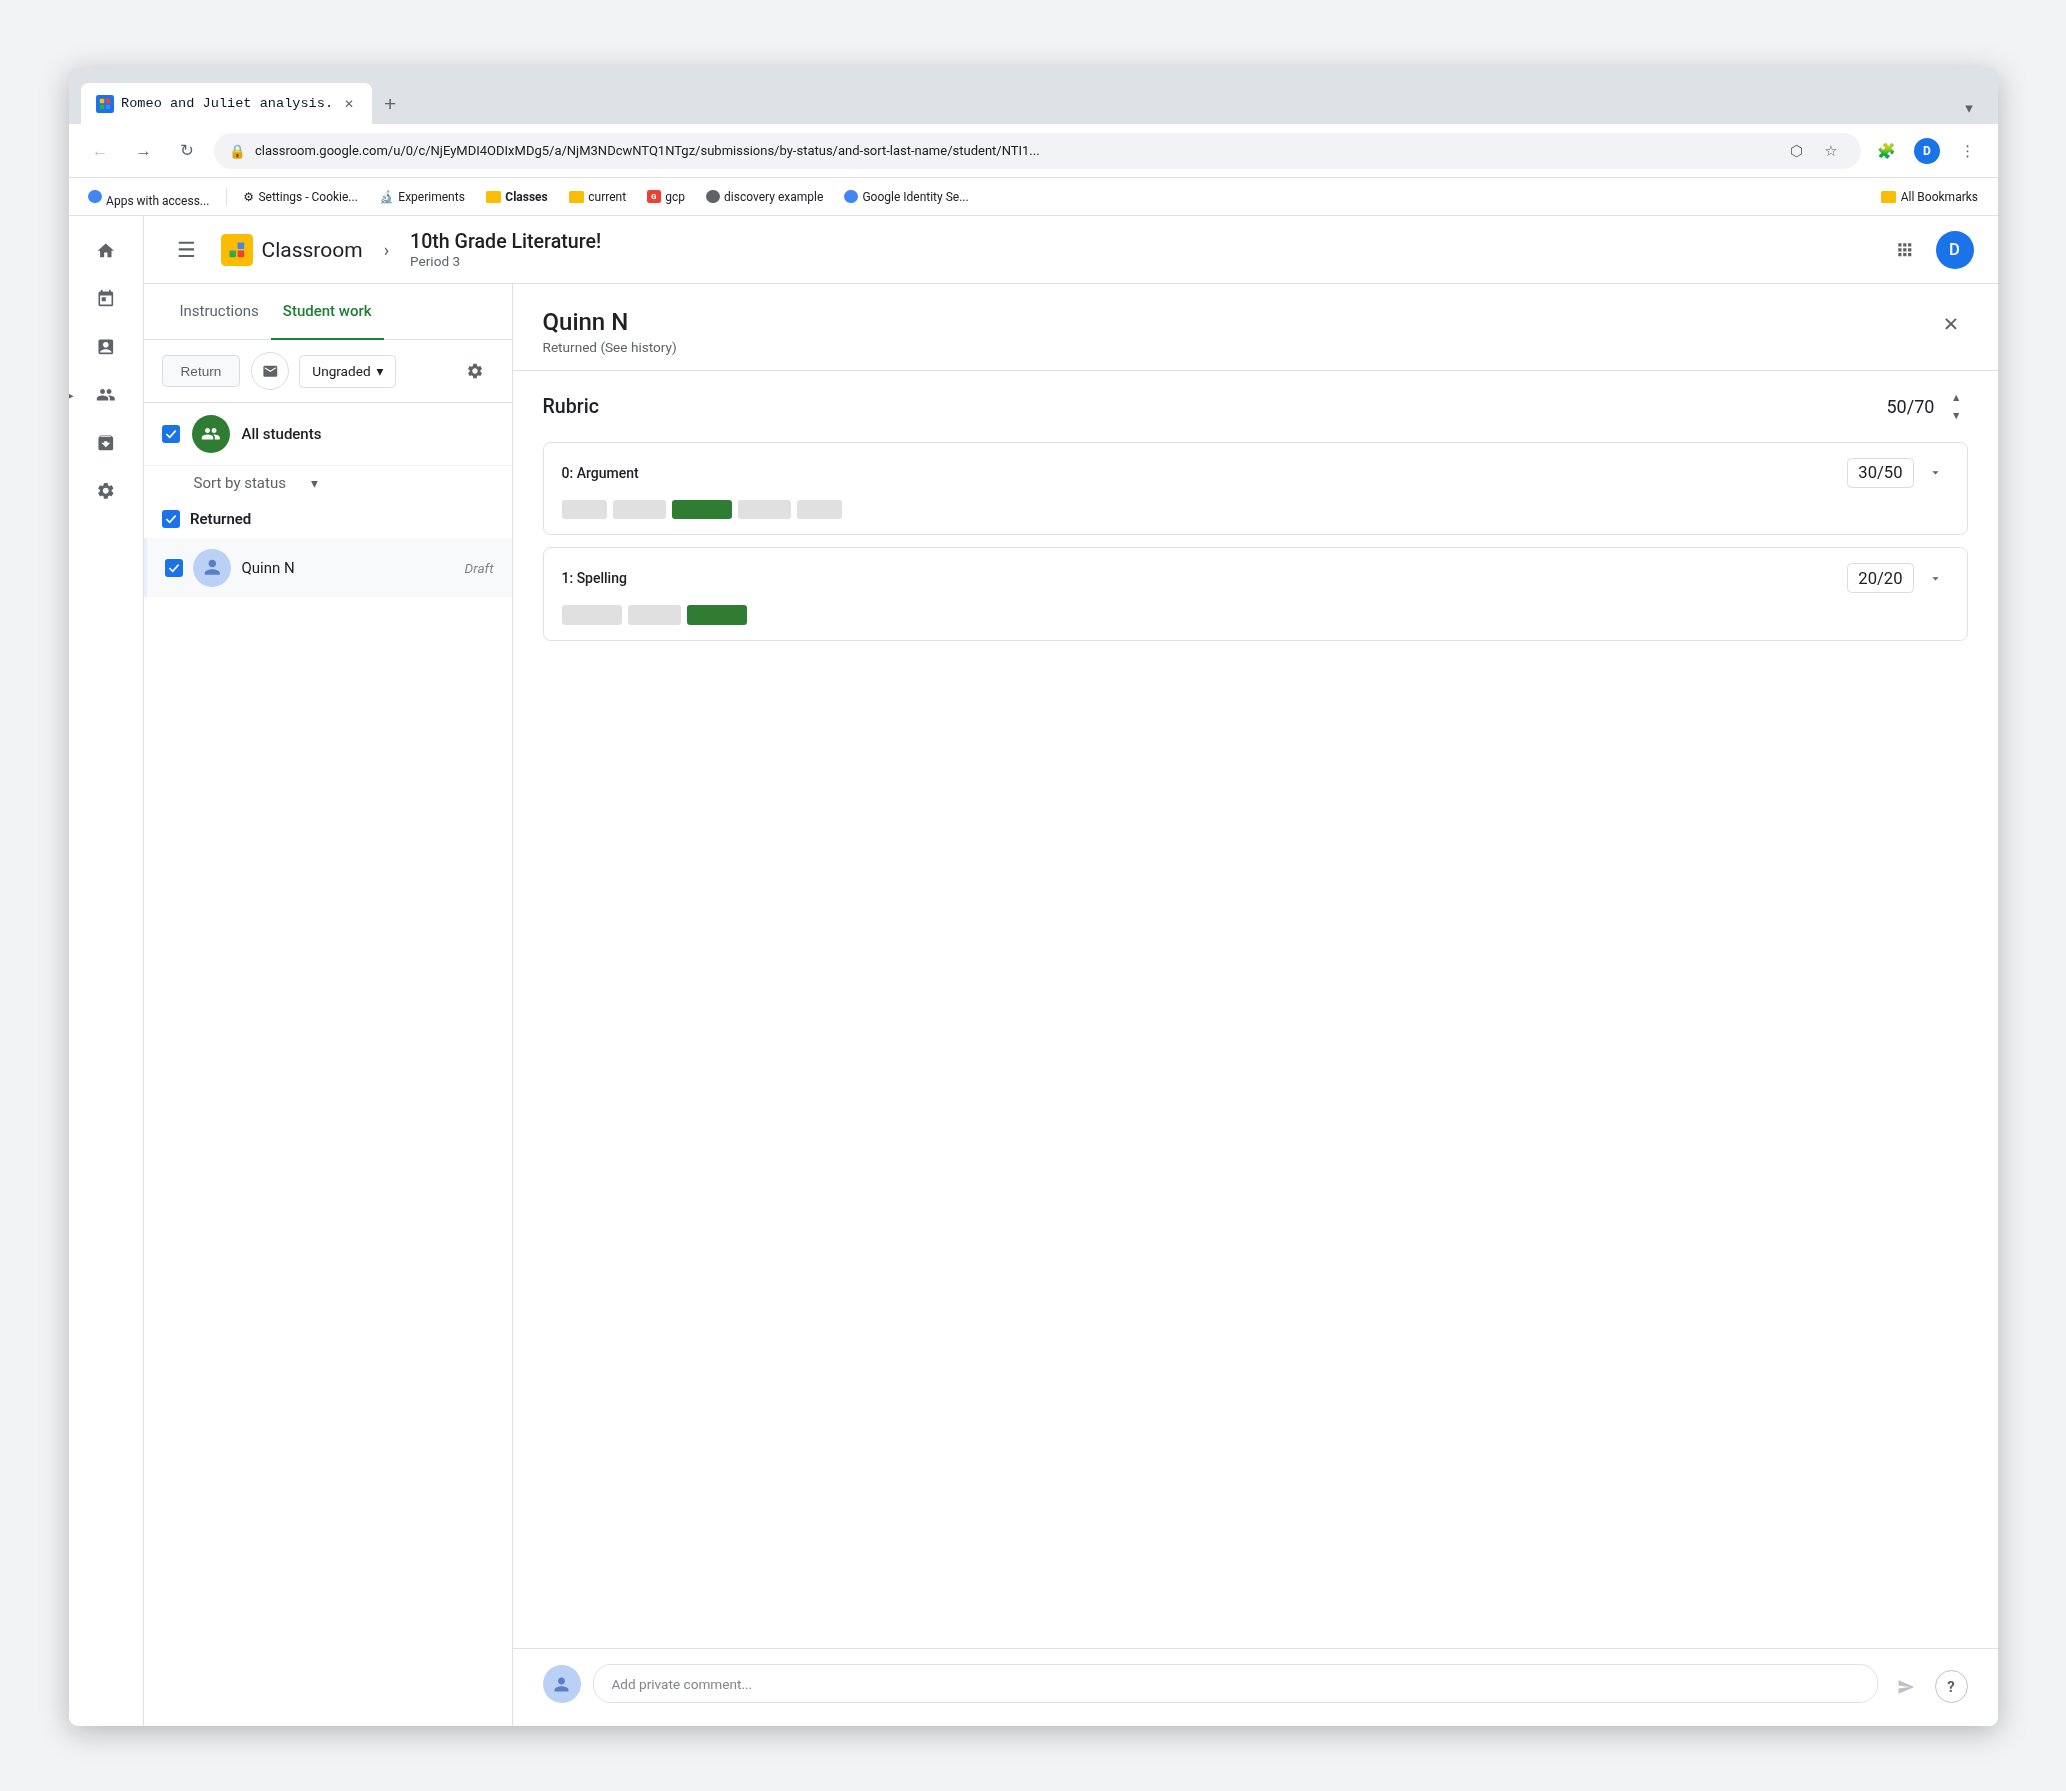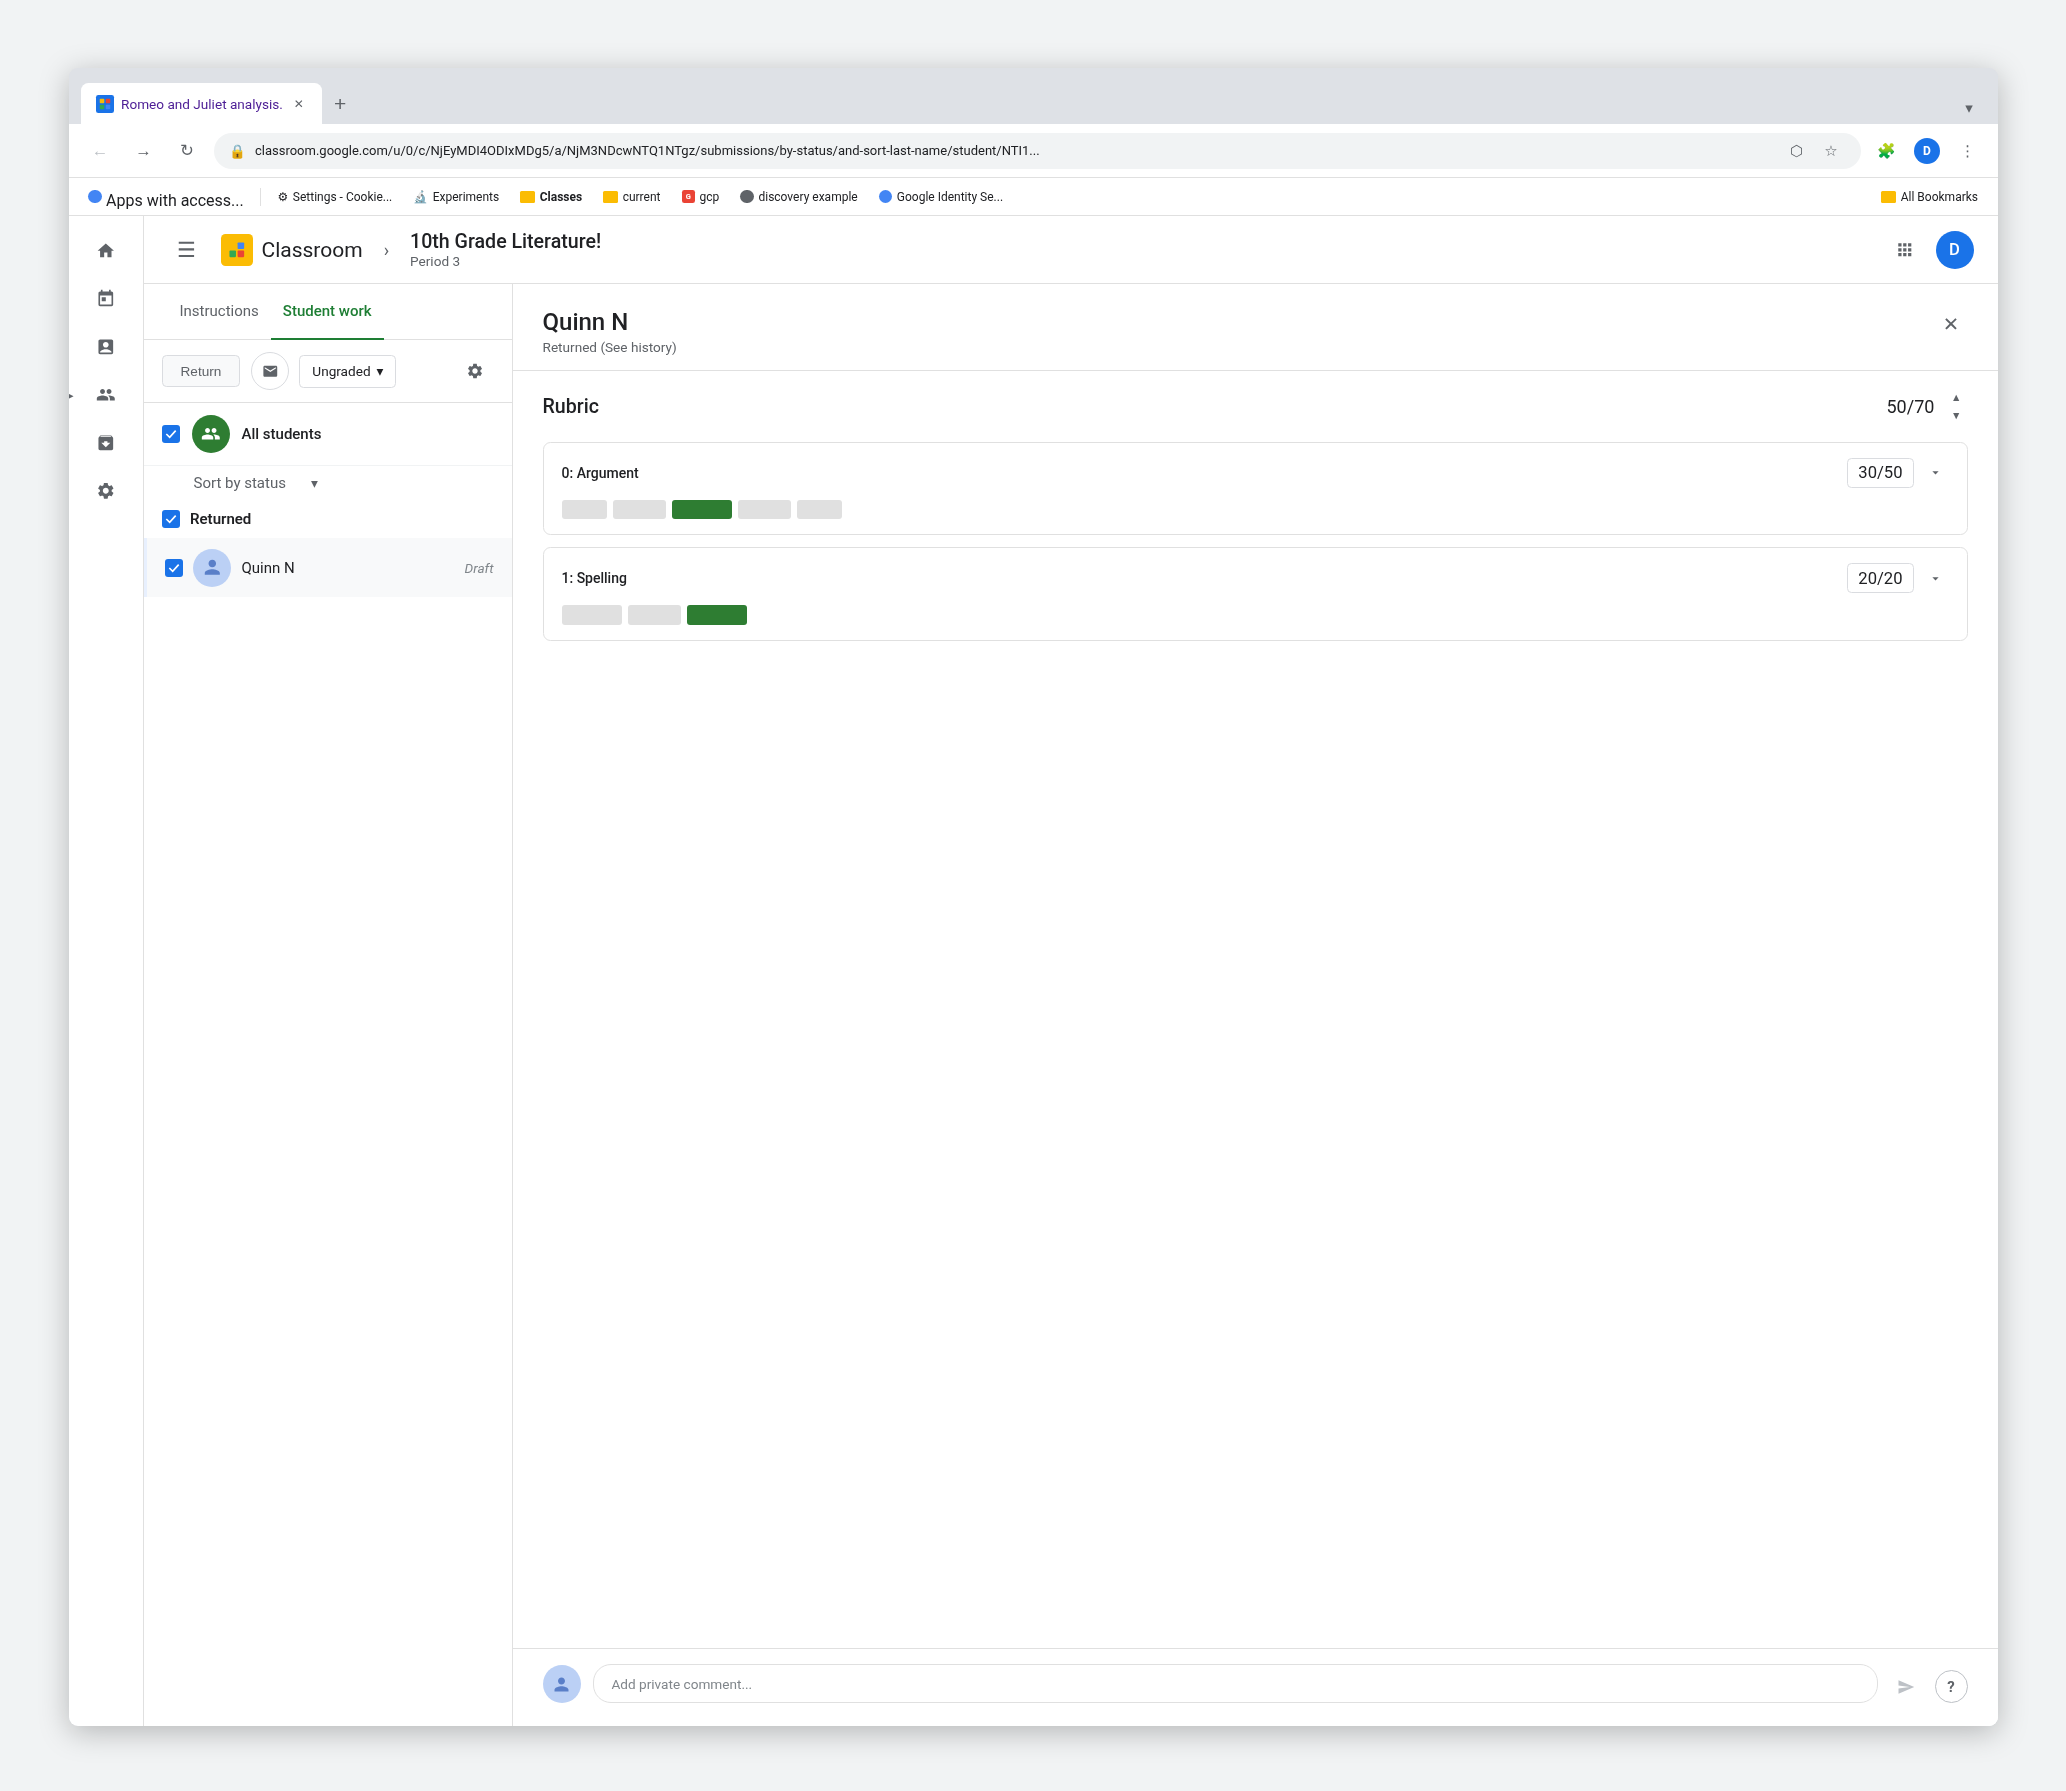--- a/index.html
+++ b/index.html
@@ -5,21 +5,21 @@
     * { box-sizing: border-box; margin: 0; padding: 0; }
     body { font-family: 'Google Sans', Roboto, Arial, sans-serif; background: #f1f3f4; width: 2066px; height: 1792px; overflow: hidden; }
 
     
     .browser-window { background: #dee1e6; border-radius: 9px; width: 1929px; height: 1658px; margin: 68px auto; box-shadow: 0 6px 30px rgba(0,0,0,0.25); overflow: hidden; display: flex; flex-direction: column; }
 
     
     .tab-bar { background: #dee1e6; display: flex; align-items: flex-end; padding: 7.5px 12px 0; height: 56px; }
     .tab { background: #fff; border-radius: 7.5px 7.5px 0 0; padding: 9px 15px; display: flex; align-items: center; gap: 7.5px; min-width: 211px; height: 41px; position: relative; }
     .tab-favicon { width: 18px; height: 18px; background: #1a73e8; border-radius: 2.3px; display: flex; align-items: center; justify-content: center; color: white; font-size: 9.8px; font-weight: bold; flex-shrink: 0; }
-    .tab-title { font-size: 13.6px; color: #4c1d95; flex: 1; white-space: nowrap; overflow: hidden; text-overflow: ellipsis; }
+    .tab-title { font-size: 13.6px; color: #0f172a; flex: 1; white-space: nowrap; overflow: hidden; text-overflow: ellipsis; font-family: Liberation Mono, monospace; }
     .tab-close { width: 16.6px; height: 16.6px; border-radius: 50%; display: flex; align-items: center; justify-content: center; cursor: pointer; font-size: 12px; color: #5f6368; }
     .new-tab { background: transparent; border: none; width: 36px; height: 41px; display: flex; align-items: center; justify-content: center; font-size: 21px; color: #5f6368; cursor: pointer; }
     .tab-bar-right { margin-left: auto; display: flex; align-items: center; }
     .chevron-down-btn { width: 33px; height: 33px; display: flex; align-items: center; justify-content: center; color: #5f6368; font-size: 15px; }
 
     
     .address-bar { background: #fff; padding: 9px 15px; display: flex; align-items: center; gap: 10.5px; height: 54px; border-bottom: 0.8px solid #e0e0e0; }
     .nav-btn { width: 33px; height: 33px; border-radius: 50%; display: flex; align-items: center; justify-content: center; cursor: pointer; color: #5f6368; font-size: 16.6px; border: none; background: none; }
     .nav-btn.disabled { color: #bdc1c6; cursor: default; }
     .url-bar { flex: 1; background: #f1f3f4; border-radius: 22.6px; height: 36px; display: flex; align-items: center; padding: 0 15px; gap: 9px; font-size: 13.6px; color: #202124; cursor: text; }
@@ -164,21 +164,21 @@
     <div class="url-action-btn">🧩</div>
     <div class="url-action-btn">
       <div style="width:26px;height:26px;border-radius:50%;background:#1a73e8;display:flex;align-items:center;justify-content:center;color:white;font-size:12px;font-weight:bold;">D</div>
     </div>
     <div class="url-action-btn">⋮</div>
   </div>
 
   <div class="bookmarks-bar">
     <div class="bookmark-item">
       <div style="width:13.6px;height:13.6px;background:#4285f4;border-radius:6.8px;flex-shrink:0;"></div>
-      <span style="font-size:16px;margin-top:8px;">Apps with access...</span>
+      <span style="font-size:12px;margin-top:8px;">Apps with access...</span>
     </div>
     <div class="bookmark-separator"></div>
     <div class="bookmark-item">
       <span>⚙</span>
       <span style="font-size:12px;">Settings - Cookie...</span>
     </div>
     <div class="bookmark-item">
       <span>🔬</span>
       <span style="font-size:12px;">Experiments</span>
     </div>

